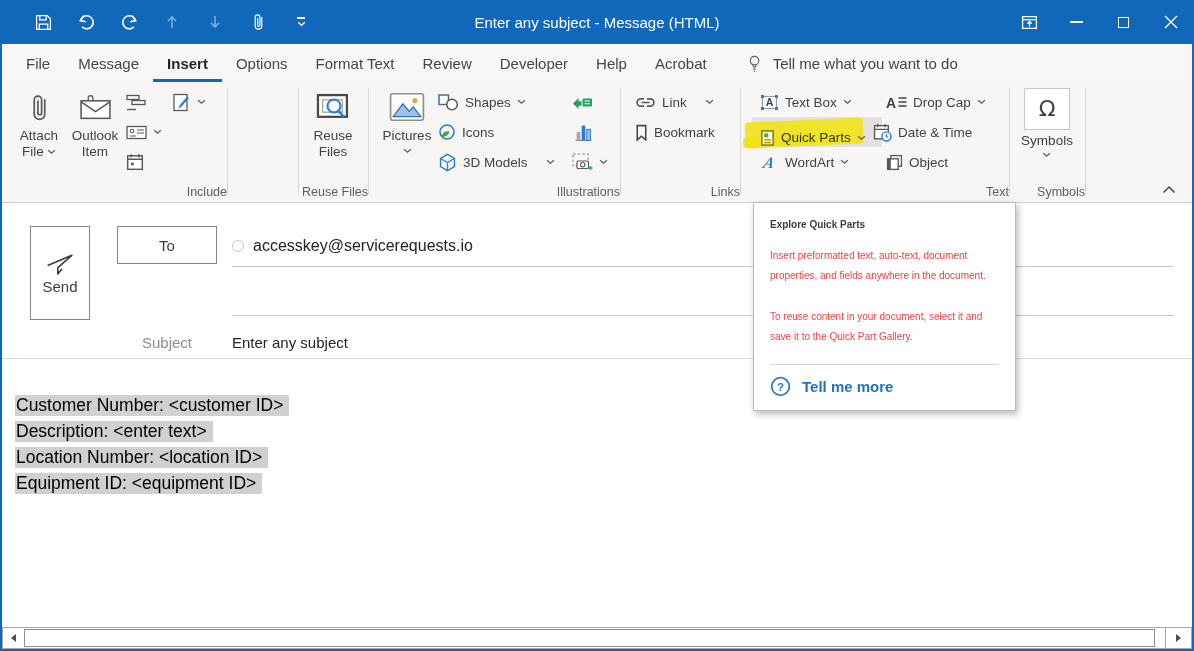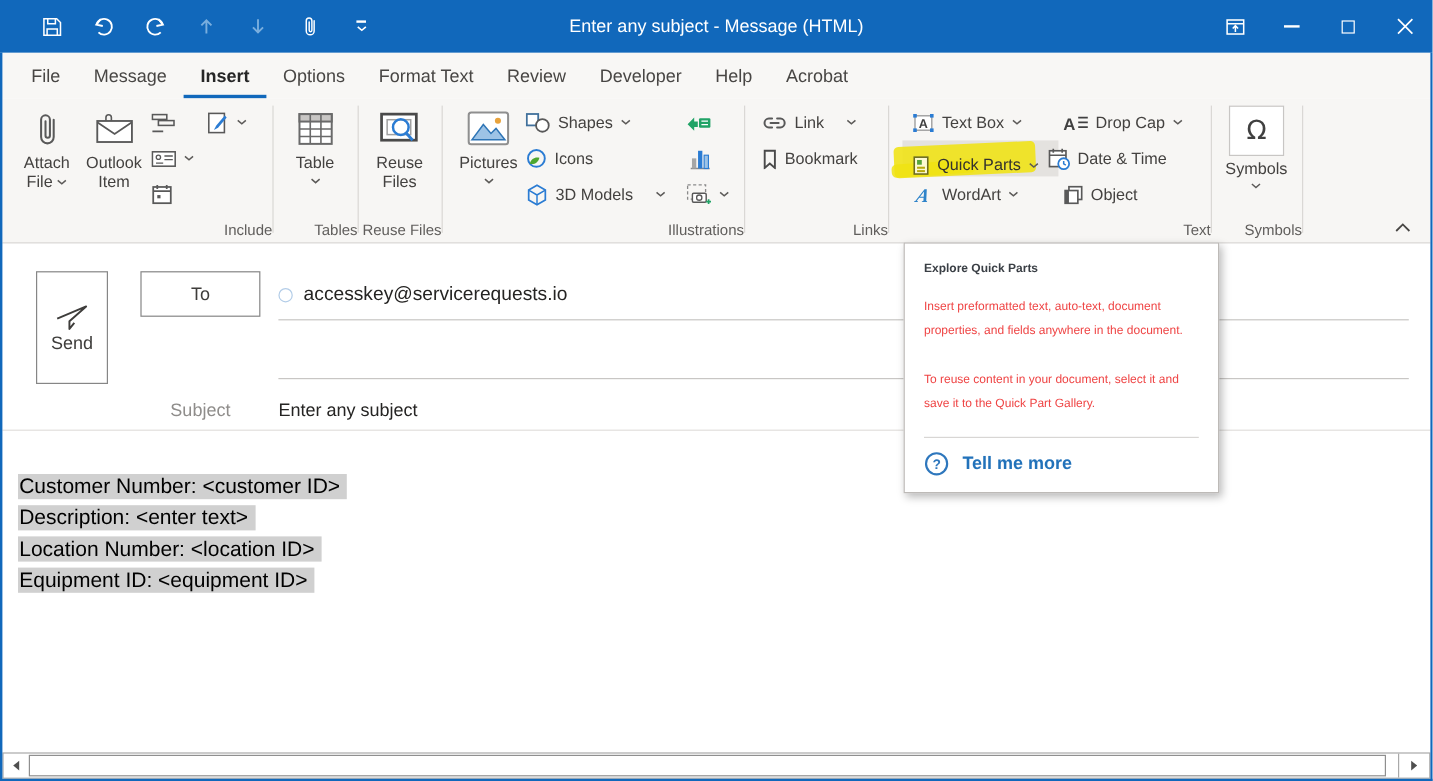--- a/index.html
+++ b/index.html
@@ -164,20 +164,27 @@
   <div class="tabrow">
     <div class="tab">File</div>
     <div class="tab">Message</div>
     <div class="tab active">Insert</div>
     <div class="tab">Options</div>
     <div class="tab">Format Text</div>
     <div class="tab">Review</div>
     <div class="tab">Developer</div>
     <div class="tab">Help</div>
     <div class="tab">Acrobat</div>
+    <div class="tellme">
+      <svg width="15" height="19" viewBox="0 0 16 20">
+          <circle cx="8" cy="7" r="4.6" fill="none" stroke="#5f5d5b" stroke-width="1.2"></circle>
+          <path d="M6.6 11v2.2M9.4 11v2.2M6.2 13.8h3.6M6.7 16h2.6M7.2 18.2h1.6" stroke="#5f5d5b" stroke-width="1.1" fill="none"></path>
+        </svg>
+      <span>Tell me what you want to do</span>
+    </div>
   </div>
 
   <div class="ribbon">
 
     <div class="grp" style="left:0;width:225px">
       <div class="lg" style="left:10px;top:4px;width:54px">
         <div class="ic">
             <svg width="21" height="36" viewBox="0 0 16 22">
               <path d="M12 5.5v11a4 4 0 0 1-8 0v-11a2.8 2.8 0 0 1 5.6 0v10a1.4 1.4 0 0 1-2.8 0v-9" fill="none" stroke="#595959" stroke-width="1.3" stroke-linecap="round"></path>
             </svg>
@@ -231,36 +238,20 @@
             <path d="M16.8 3.2l-7.2 8.6-1.8 3.6 3.4-1.9 7.2-8.6z" fill="#2b7cd3" transform="translate(-1.5,0)"></path>
           </svg>
         <svg class="chv" viewBox="0 0 8 5">
             <path d="M1 1l3 2.6L7 1" fill="none" stroke="currentColor" stroke-width="1.1"></path>
           </svg>
       </div>
       <div class="glabel">Include</div>
     </div>
     <div class="gdiv" style="left:225px"></div>
 
-    <div class="grp" style="left:225px;width:71px">
-      <div class="lg" style="left:50%;transform:translateX(-50%);top:4px">
-        <div class="ic">
-            <svg width="33" height="31" viewBox="0 0 30 30">
-              <rect x="2" y="3" width="26" height="24" fill="#fff" stroke="#6a6a6a" stroke-width="1.6"></rect>
-              <rect x="2" y="3" width="26" height="6" fill="#c8c6c4" stroke="#6a6a6a" stroke-width="1.6"></rect>
-              <path d="M10.7 3v24M19.3 3v24M2 15h26M2 21h26" stroke="#6a6a6a" stroke-width="1.3"></path>
-            </svg>
-          </div>
-        <div class="lbl">Table</div>
-        <svg class="chv" style="margin-top:4px" viewBox="0 0 8 5">
-            <path d="M1 1l3 2.6L7 1" fill="none" stroke="currentColor" stroke-width="1.1"></path>
-          </svg>
-      </div>
-      <div class="glabel">Tables</div>
-    </div>
     <div class="gdiv" style="left:296px"></div>
 
     <div class="grp" style="left:296px;width:70px">
       <div class="lg" style="left:50%;transform:translateX(-50%);top:4px">
         <div class="ic">
             <svg width="36" height="30" viewBox="0 0 34 29">
               <rect x="2" y="3" width="28" height="21" fill="#fff" stroke="#4a4a4a" stroke-width="2.2"></rect>
               <rect x="6.5" y="7.5" width="19" height="12" fill="none" stroke="#a0a0a0" stroke-width="1.2"></rect>
               <circle cx="17.5" cy="13.5" r="6.3" fill="none" stroke="#2b7cd3" stroke-width="2"></circle>
               <path d="M22 18.5l5 5.5" stroke="#2b7cd3" stroke-width="2.4"></path>

